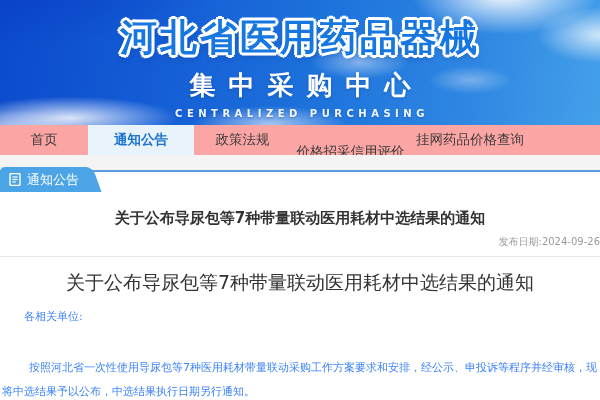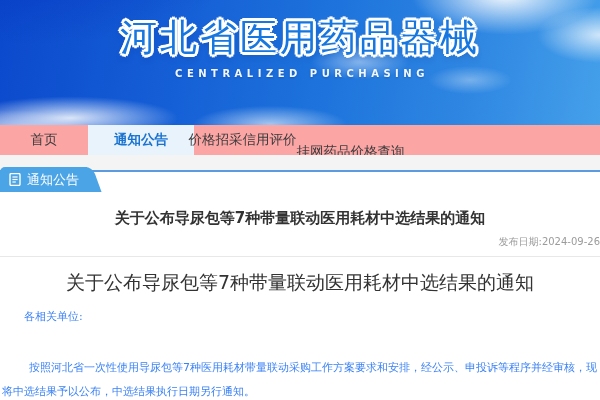--- a/index.html
+++ b/index.html
@@ -18,21 +18,21 @@
       radial-gradient(ellipse 70px 25px at 360px 62px, rgba(255,255,255,.45), rgba(255,255,255,0) 70%),
       radial-gradient(ellipse 60px 20px at 470px 80px, rgba(255,255,255,.35), rgba(255,255,255,0) 70%),
       radial-gradient(ellipse 150px 30px at 70px 118px, rgba(255,255,255,.85), rgba(255,255,255,0) 72%),
       radial-gradient(ellipse 110px 26px at 270px 124px, rgba(255,255,255,.6), rgba(255,255,255,0) 70%),
       radial-gradient(ellipse 120px 40px at 10px 140px, rgba(255,255,255,.95), rgba(255,255,255,0) 75%),
       radial-gradient(ellipse 300px 120px at 30px -40px, rgba(5,50,190,.55), rgba(5,50,190,0) 70%),
       linear-gradient(100deg,#0b49cc 0%,#155fd6 30%,#1e74dc 55%,#2f87e2 78%,#45a0ea 100%);
   }
   .banner-inner{padding-top:13px;}
   .banner-title{
-    display:inline-block;font-size:37px;font-weight:normal;letter-spacing:3px;
+    display:inline-block;font-size:37px;font-weight:bold;letter-spacing:3px;
     color:#1677e0;
     text-shadow:
       -2px -2px 0 #fff, 2px -2px 0 #fff, -2px 2px 0 #fff, 2px 2px 0 #fff,
       -3px 0 0 #fff, 3px 0 0 #fff, 0 -3px 0 #fff, 0 3px 0 #fff,
       0 4px 6px rgba(0,40,120,.35);
   }
   .banner-sub{
     color:#fff;font-size:26px;font-weight:bold;letter-spacing:13px;text-indent:13px;
     margin-top:5px;text-shadow:0 1px 3px rgba(0,40,120,.3);
   }
@@ -78,27 +78,29 @@
   .article-body{font-size:11px;color:#3b82f6;margin-top:13px;padding:0 2px;}
   .salutation{margin-left:22px;}
   .paragraph{margin-top:32px;text-indent:27px;line-height:24px;}
 </style>
 </head>
 <body>
 
 <div class="banner">
   <div class="banner-inner">
     <div class="banner-title">河北省医用药品器械</div>
+    <div class="banner-sub">集中采购中心</div>
     <div class="banner-en">CENTRALIZED PURCHASING</div>
   </div>
 </div>
 
 <div class="nav">
   <div class="nav-item">首页</div>
   <div class="nav-item active">通知公告</div>
+  <div class="nav-item">政策法规</div>
   <div class="nav-item">价格招采信用评价</div>
   <div class="nav-item">挂网药品价格查询</div>
 </div>
 
 <div class="section-bar">
   <div class="gray-strip"></div>
   <div class="ribbon">
     <span class="ricon">
       <svg width="12" height="13" viewBox="0 0 12 13">
         <rect x="1" y="0.5" width="10" height="12" rx="1.2" fill="none" stroke="#fff" stroke-width="1.4"></rect>

